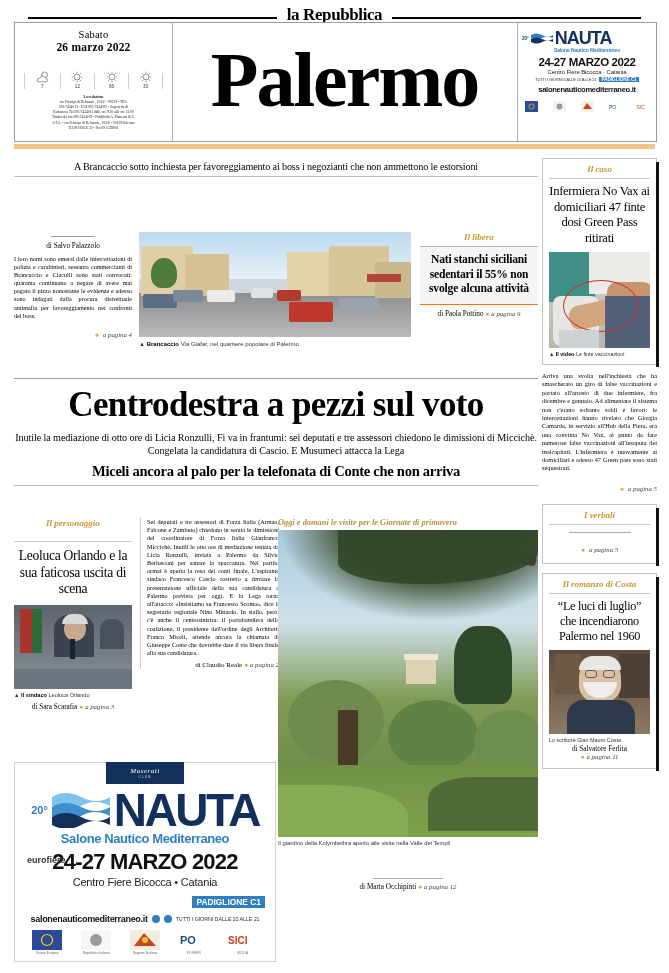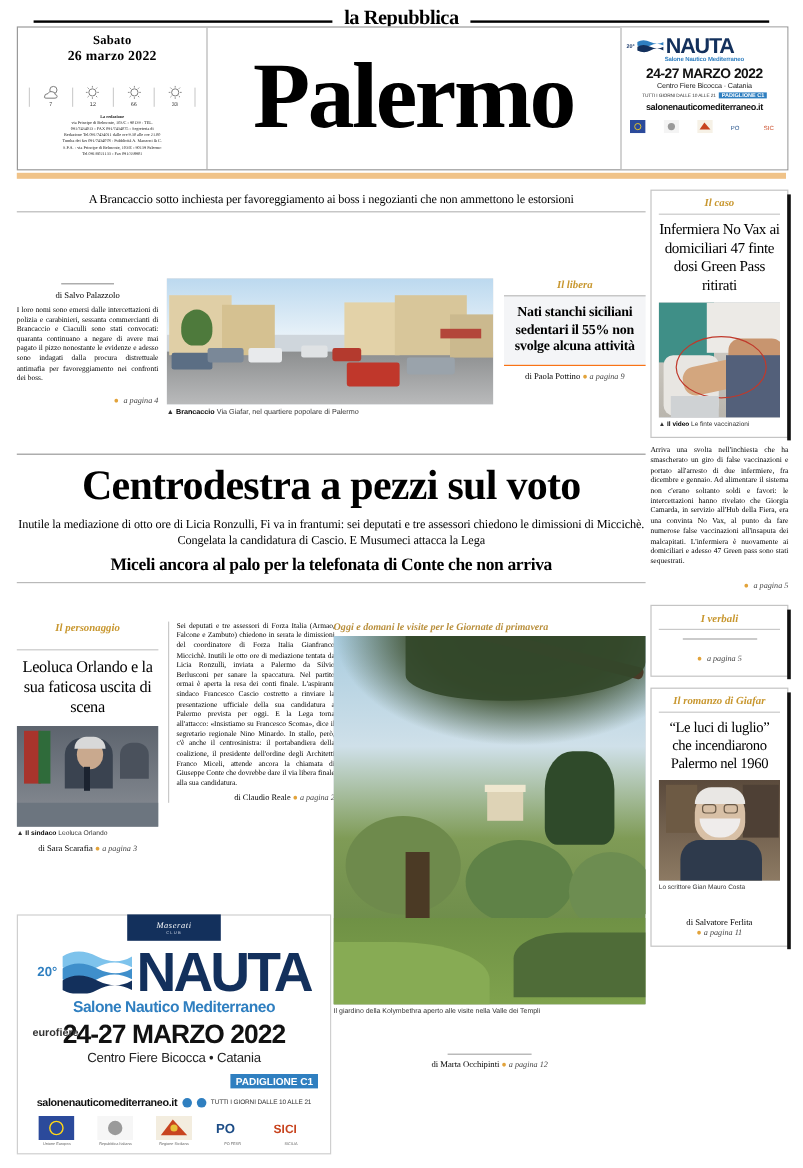--- a/index.html
+++ b/index.html
@@ -7,21 +7,21 @@
   .page{position:relative;width:669px;height:973px;background:#fff;}
 
   
   .masthead{position:absolute;left:0;top:0;width:669px;height:152px;}
   .rep-wrap{position:absolute;left:0;top:4px;width:669px;height:22px;text-align:center;}
   .rep-rule{position:absolute;top:13px;left:28px;width:613px;height:2px;background:#000;}
   .rep-name{position:relative;display:inline-block;background:#fff;padding:0 10px;
     font-family:"Liberation Serif",serif;font-weight:bold;font-size:17px;letter-spacing:-0.4px;line-height:22px;}
   .mast-box{position:absolute;left:14px;top:22px;width:641px;height:118px;border:1px solid #9a9a9a;background:#fff;}
   .mast-left{position:absolute;left:0;top:0;width:157px;height:118px;border-right:1px solid #b5b5b5;}
-  .m-day{text-align:center;font-weight:bold;font-size:10.5px;margin-top:6px;letter-spacing:.2px;}
+  .m-day{text-align:center;font-weight:normal;font-size:10.5px;margin-top:6px;letter-spacing:.2px;}
   .m-date{text-align:center;font-weight:bold;font-size:11.5px;margin-top:1px;letter-spacing:.2px;}
   .wx{position:absolute;left:4px;top:40px;width:149px;height:26px;display:flex;align-items:flex-end;justify-content:space-around;}
   .wx .sep{width:1px;height:16px;background:#cfcfcf;}
   .wxi{display:flex;flex-direction:column;align-items:center;}
   .wxi svg{display:block;}
   .wxi .t{font-size:4.6px;color:#333;margin-top:0px;font-family:"Liberation Sans",sans-serif;}
   .redaz{position:absolute;left:6px;top:72px;width:145px;text-align:center;color:#1a1a1a;}
   .redaz .rt{font-size:3.6px;font-weight:bold;line-height:5.2px;}
   .redaz .rl{font-size:3.55px;line-height:5.1px;}
   .mast-center{position:absolute;left:158px;top:0;width:343px;height:118px;}
@@ -141,21 +141,21 @@
   .sbody{margin-top:7px;}
   .sbody p{margin:0;font-size:6.3px;line-height:8.4px;text-align:justify;}
   .sbody .pg{text-align:right;margin-top:4px;}
   .sbox2{margin-top:9px;}
   .sbox2 h2{font-size:12.4px;line-height:15.5px;}
   .sbox2 .tick{width:62px;height:1px;background:#aaa;margin:7px auto 5px;}
   .sbox2 .foot{text-align:center;}
   .sbox3{margin-top:9px;}
   .sbox3 h2{font-size:12.2px;line-height:15px;}
   .sbox3 .ph{height:84px;margin-top:6px;}
-  .sbox3 .foot{margin-top:22px;text-align:center;}
+  .sbox3 .foot{margin-top:2px;text-align:center;}
   .sbox3 .foot .a{display:block;}
 
   
   .sky{position:absolute;left:0;top:0;right:0;height:45%;background:linear-gradient(#bcd9ef,#e7f1f8);}
   .road{position:absolute;left:0;bottom:0;right:0;height:42%;background:linear-gradient(#8d8f90,#b9babb);}
   .bldg{position:absolute;background:#d9c79c;}
   .car{position:absolute;border-radius:2px;}
 </style>
 </head>
 <body>
@@ -554,21 +554,21 @@
         <div class="tick"></div>
         <div class="foot">
           <span class="dot">●</span>
           <span class="pagina">a pagina 5</span>
         </div>
       </div>
     </div>
 
     <div class="sbox sbox3">
       <div class="inner">
-        <div class="kicker">Il romanzo di Giafar</div>
+        <div class="kicker">Il romanzo di Costa</div>
         <div class="kr"></div>
         <h2>“Le luci di luglio” che incendiarono Palermo nel 1960</h2>
         <div class="photo ph">
           <div style="position:absolute;inset:0;background:linear-gradient(#5a4a3c,#8d7a63);"></div>
           <div style="position:absolute;left:6px;top:4px;width:26px;height:40px;background:#6d5a44;"></div>
           <div style="position:absolute;left:70px;top:4px;width:30px;height:44px;background:#4e4035;"></div>
           <div style="position:absolute;left:30px;top:8px;width:42px;height:44px;background:#d8c0a6;border-radius:44% 44% 38% 38%;"></div>
           <div style="position:absolute;left:30px;top:6px;width:42px;height:14px;background:#e9e7e4;border-radius:20px 20px 0 0;"></div>
           <div style="position:absolute;left:34px;top:32px;width:34px;height:16px;background:#efeceb;border-radius:0 0 16px 16px;"></div>
           <div style="position:absolute;left:18px;top:50px;width:68px;height:34px;background:#2e3a4c;border-radius:16px 16px 0 0;"></div>

